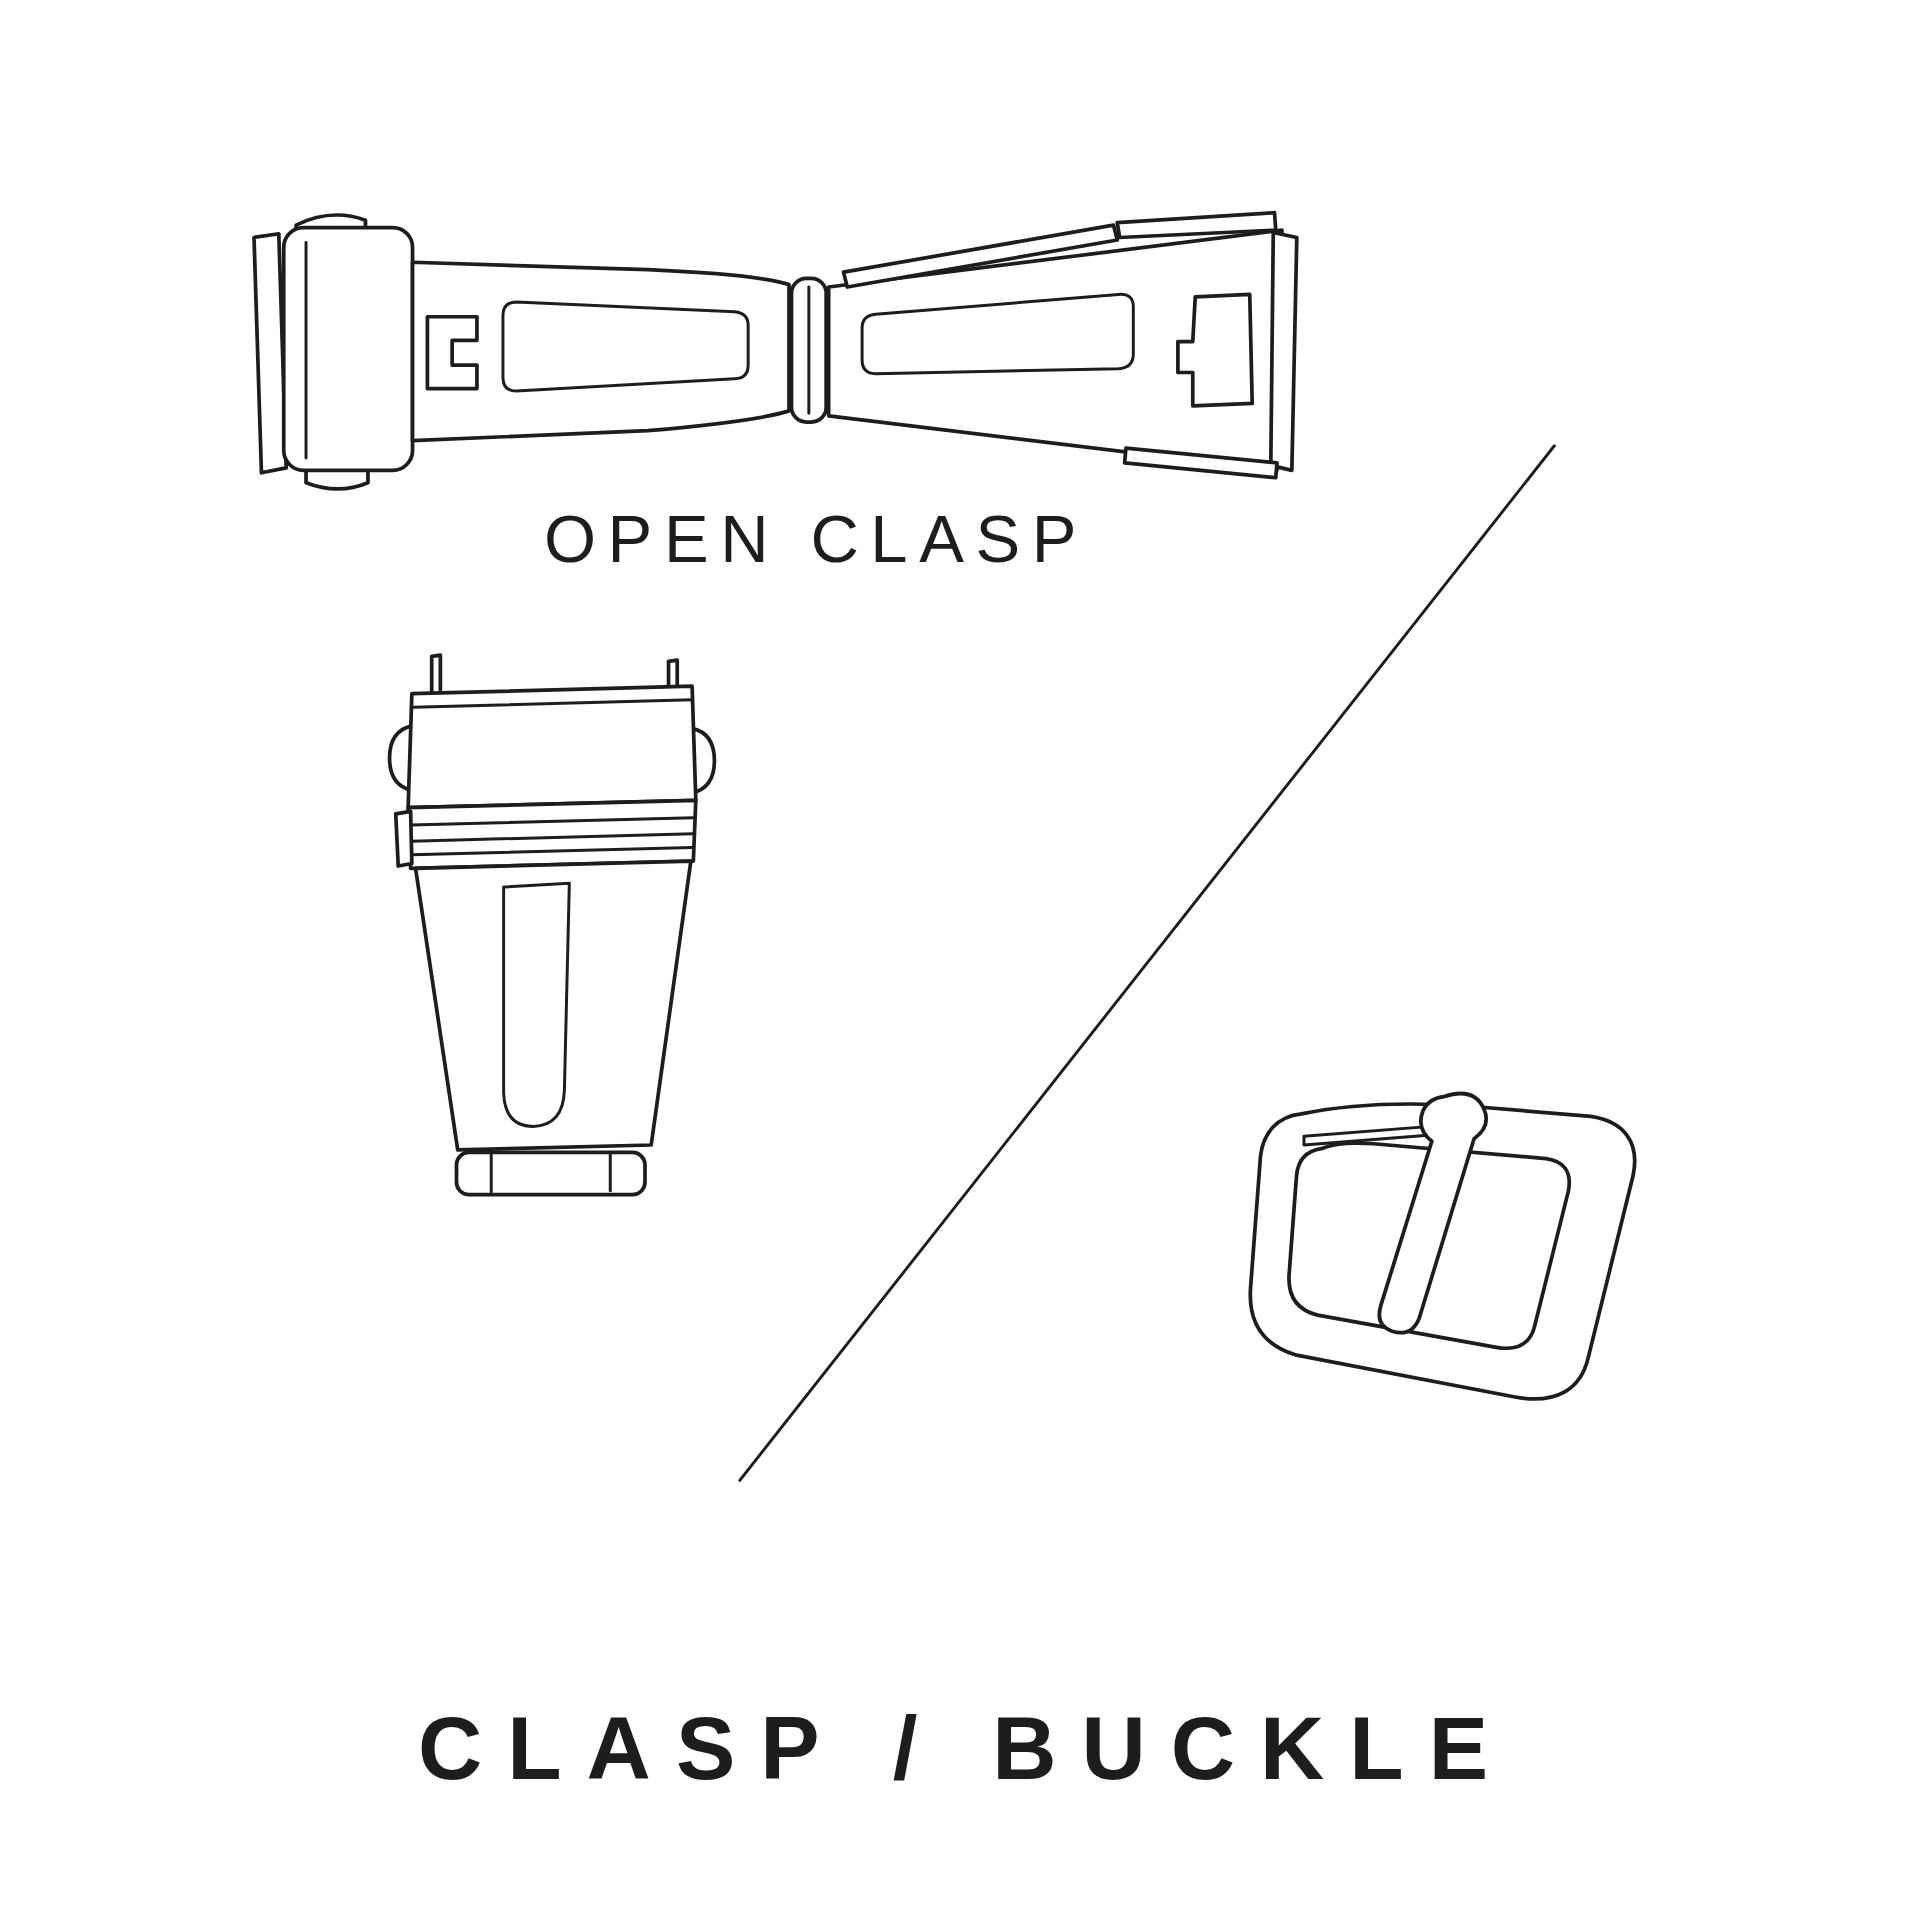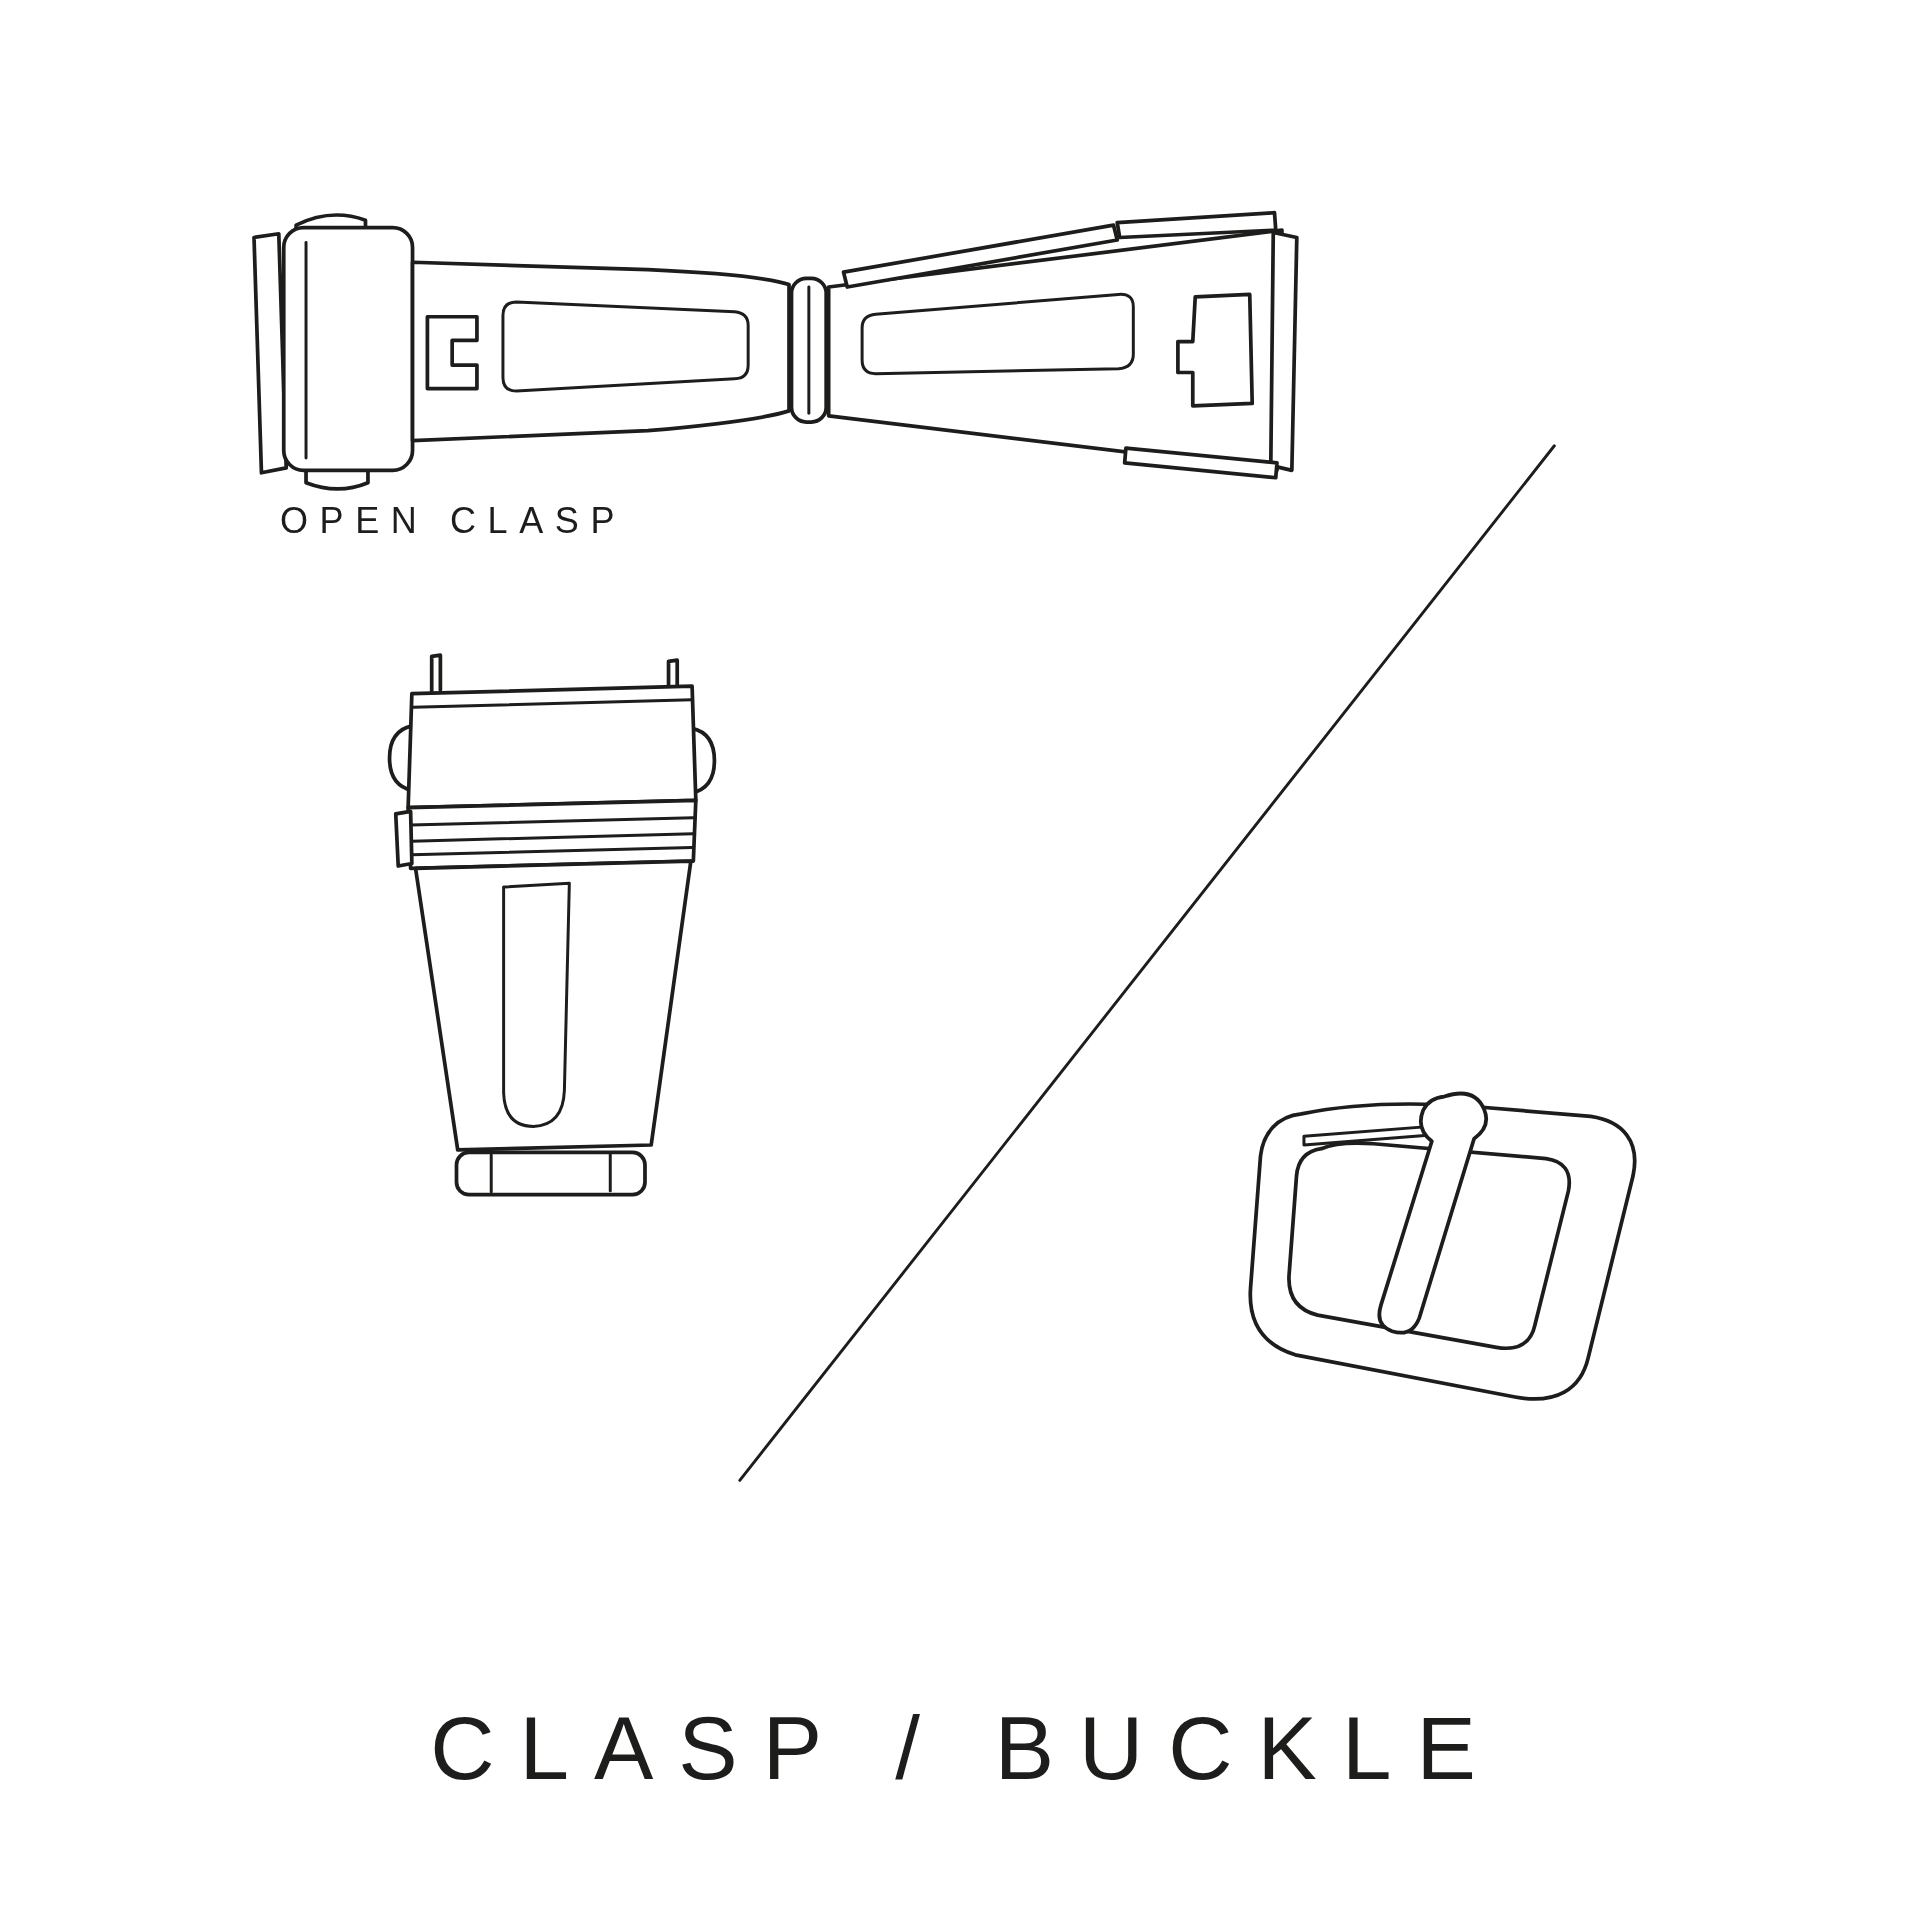--- a/index.html
+++ b/index.html
@@ -23,34 +23,35 @@
   }
   .solid {
     fill: #ffffff;
     stroke: var(--ink, #1d1d1b);
     stroke-width: 3;
     stroke-linejoin: round;
   }
   .thin { stroke-width: 2.4; }
   .caption {
     position: absolute;
-    font-size: 36px;
+    text-align: center;
+    font-size: 67px;
     font-weight: 400;
     letter-spacing: 11.6px;
     color: var(--ink, #1d1d1b);
     white-space: nowrap;
   }
   .title {
     position: absolute;
     left: 0;
     top: 1697px;
     width: 1931px;
     text-align: center;
     font-size: 89px;
-    font-weight: 400;
+    font-weight: 700;
     letter-spacing: 25px;
     color: var(--ink, #1d1d1b);
     white-space: nowrap;
   }
 </style>
 </head>
 <body>
 
 <div class="canvas">
 

